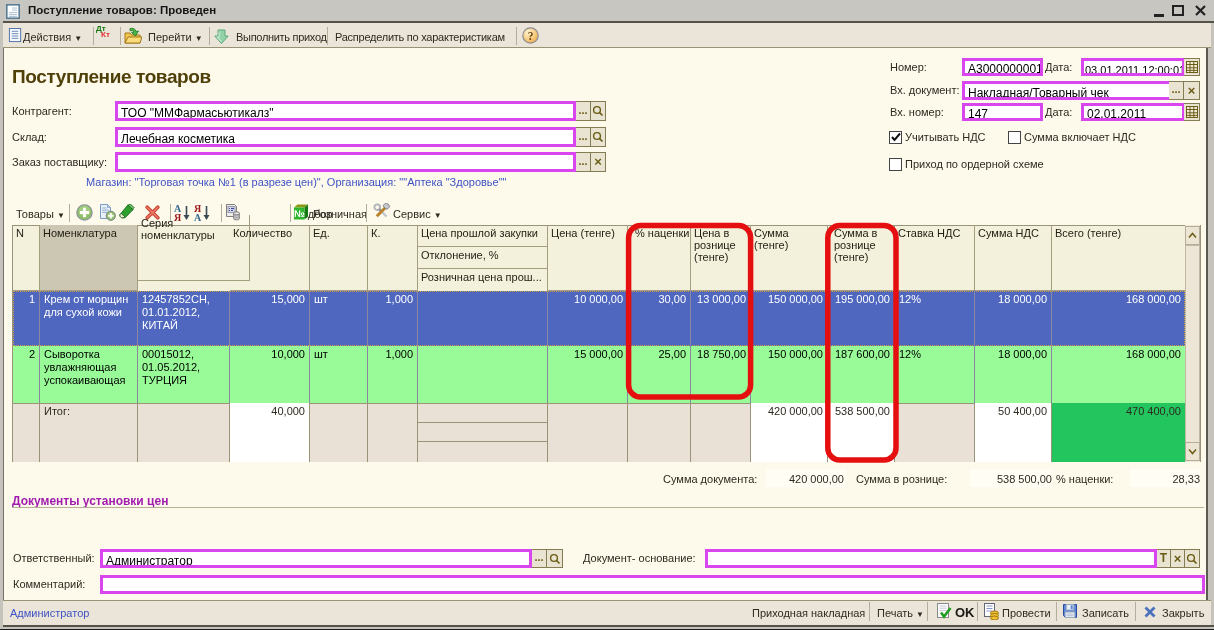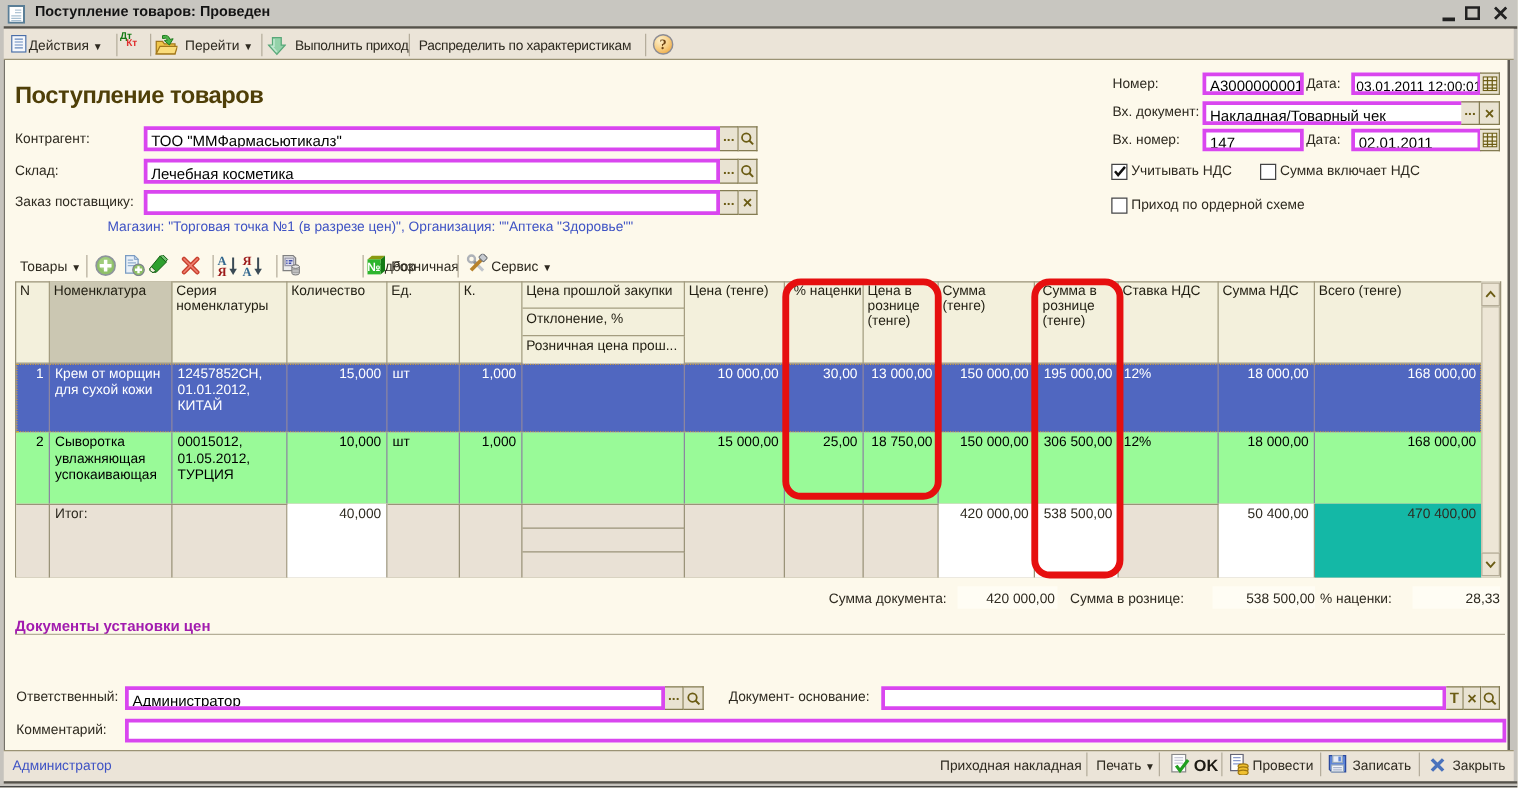--- a/index.html
+++ b/index.html
@@ -224,21 +224,21 @@
   <line x1="13.2" y1="3.8" x2="3.8" y2="13.2" stroke="#b8822a" stroke-width="3"></line>
   <line x1="13.6" y1="3.4" x2="15.4" y2="1.6" stroke="#7a5210" stroke-width="3"></line>
   <rect x="10.8" y="0.8" width="5.5" height="4.6" rx="1" fill="#c6cad0" stroke="#70747a" stroke-width="0.8" transform="rotate(45 13.5 3)"></rect>
 </svg>
 <div class="abs lbl" style="left:393px;top:208px;">Сервис <span style="font-size:8px;">▼</span></div>
 
 <div class="abs" style="left:12px;top:225px;width:1189px;height:237px;border:1px solid #9a9379;background:#f3f0dc;"></div>
 
 <div class="hc" style="left:13px;top:225px;width:27px;height:66px;">N</div>
 <div class="hc" style="left:40px;top:225px;width:98px;height:66px;background:#cbc7b2;">Номенклатура</div>
-<div class="hc" style="left:138px;top:225px;width:92px;height:66px;">Серия номенклатуры</div>
+<div class="hc" style="left:138px;top:215px;width:112px;height:66px;">Серия номенклатуры</div>
 <div class="hc" style="left:230px;top:225px;width:80px;height:66px;">Количество</div>
 <div class="hc" style="left:310px;top:225px;width:58px;height:66px;">Ед.</div>
 <div class="hc" style="left:368px;top:225px;width:50px;height:66px;">К.</div>
 <div class="hc" style="left:418px;top:225px;width:130px;height:22px;">Цена прошлой закупки</div>
 <div class="hc" style="left:418px;top:247px;width:130px;height:22px;">Отклонение, %</div>
 <div class="hc" style="left:418px;top:269px;width:130px;height:22px;border-bottom:none;">Розничная цена прош...</div>
 <div class="hc" style="left:548px;top:225px;width:80px;height:66px;">Цена (тенге)</div>
 <div class="hc" style="left:628px;top:225px;width:63px;height:66px;padding-left:7px;white-space:nowrap;">% наценки</div>
 <div class="hc" style="left:691px;top:225px;width:60px;height:66px;">Цена в рознице (тенге)</div>
 <div class="hc" style="left:751px;top:225px;width:77px;height:66px;">Сумма (тенге)</div>
@@ -269,21 +269,21 @@
 <div class="dc r2" style="left:40px;top:346px;width:98px;color:#000;">Сыворотка увлажняющая успокаивающая</div>
 <div class="dc r2" style="left:138px;top:346px;width:92px;color:#000;">00015012, 01.05.2012, ТУРЦИЯ</div>
 <div class="dc num r2" style="left:230px;top:346px;width:80px;color:#000;">10,000</div>
 <div class="dc r2" style="left:310px;top:346px;width:58px;color:#000;">шт</div>
 <div class="dc num r2" style="left:368px;top:346px;width:50px;color:#000;">1,000</div>
 <div class="dc r2" style="left:418px;top:346px;width:130px;"></div>
 <div class="dc num r2" style="left:548px;top:346px;width:80px;color:#000;">15 000,00</div>
 <div class="dc num r2" style="left:628px;top:346px;width:63px;color:#000;">25,00</div>
 <div class="dc num r2" style="left:691px;top:346px;width:60px;color:#000;">18 750,00</div>
 <div class="dc num r2" style="left:751px;top:346px;width:77px;color:#000;">150 000,00</div>
-<div class="dc num r2" style="left:828px;top:346px;width:67px;color:#000;">306 500,00</div>
+<div class="dc num r2" style="left:828px;top:346px;width:67px;color:#000;">187 600,00</div>
 <div class="dc r2" style="left:895px;top:346px;width:80px;color:#000;">12%</div>
 <div class="dc num r2" style="left:975px;top:346px;width:77px;color:#000;">18 000,00</div>
 <div class="dc num r2" style="left:1052px;top:346px;width:133px;border-right:none;color:#000;">168 000,00</div>
 
 <div class="abs" style="left:13px;top:403px;width:1172px;height:59px;background:#e9e1d5;border-top:1px solid #9a9379;"></div>
 <div class="fc" style="left:13px;top:403px;width:27px;height:59px;"></div>
 <div class="fc" style="left:40px;top:403px;width:98px;height:59px;">Итог:</div>
 <div class="fc" style="left:138px;top:403px;width:92px;height:59px;"></div>
 <div class="fc num" style="left:230px;top:403px;width:80px;height:59px;background:#fff;">40,000</div>
 <div class="fc" style="left:310px;top:403px;width:58px;height:59px;"></div>
@@ -291,21 +291,21 @@
 <div class="fc" style="left:418px;top:403px;width:130px;height:20px;border-bottom:1px solid #9a9379;"></div>
 <div class="fc" style="left:418px;top:423px;width:130px;height:19px;border-bottom:1px solid #9a9379;"></div>
 <div class="fc" style="left:418px;top:442px;width:130px;height:20px;"></div>
 <div class="fc" style="left:548px;top:403px;width:80px;height:59px;"></div>
 <div class="fc num" style="left:628px;top:403px;width:63px;height:59px;"></div>
 <div class="fc num" style="left:691px;top:403px;width:60px;height:59px;"></div>
 <div class="fc num" style="left:751px;top:403px;width:77px;height:59px;background:#fff;">420 000,00</div>
 <div class="fc num" style="left:828px;top:403px;width:67px;height:59px;background:#fff;">538 500,00</div>
 <div class="fc" style="left:895px;top:403px;width:80px;height:59px;"></div>
 <div class="fc num" style="left:975px;top:403px;width:77px;height:59px;background:#fff;">50 400,00</div>
-<div class="fc num" style="left:1052px;top:403px;width:133px;height:59px;border-right:none;background:#14b8a6;">470 400,00</div>
+<div class="fc num" style="left:1052px;top:403px;width:133px;height:59px;border-right:none;background:#22c55e;">470 400,00</div>
 
 <div class="abs" style="left:1185px;top:225px;width:15px;height:237px;background:#ece7d8;"></div>
 <div class="abs" style="left:1185px;top:226px;width:15px;height:19px;background:#ece5d4;border:1px solid #b5ad98;"></div>
 <svg class="abs" style="left:1188px;top:232px;" width="9" height="7" viewBox="0 0 9 7">
     <path d="M1 5.5 L4.5 1.5 L8 5.5" fill="none" stroke="#6b5c14" stroke-width="1.5"></path>
   </svg>
 <div class="abs" style="left:1185px;top:245px;width:15px;height:198px;background:#ede6d6;border:1px solid #c0b9a4;"></div>
 <div class="abs" style="left:1185px;top:442px;width:15px;height:19px;background:#ece5d4;border:1px solid #b5ad98;"></div>
 <svg class="abs" style="left:1188px;top:448px;" width="9" height="7" viewBox="0 0 9 7">
     <path d="M1 1.5 L4.5 5.5 L8 1.5" fill="none" stroke="#6b5c14" stroke-width="1.5"></path>

